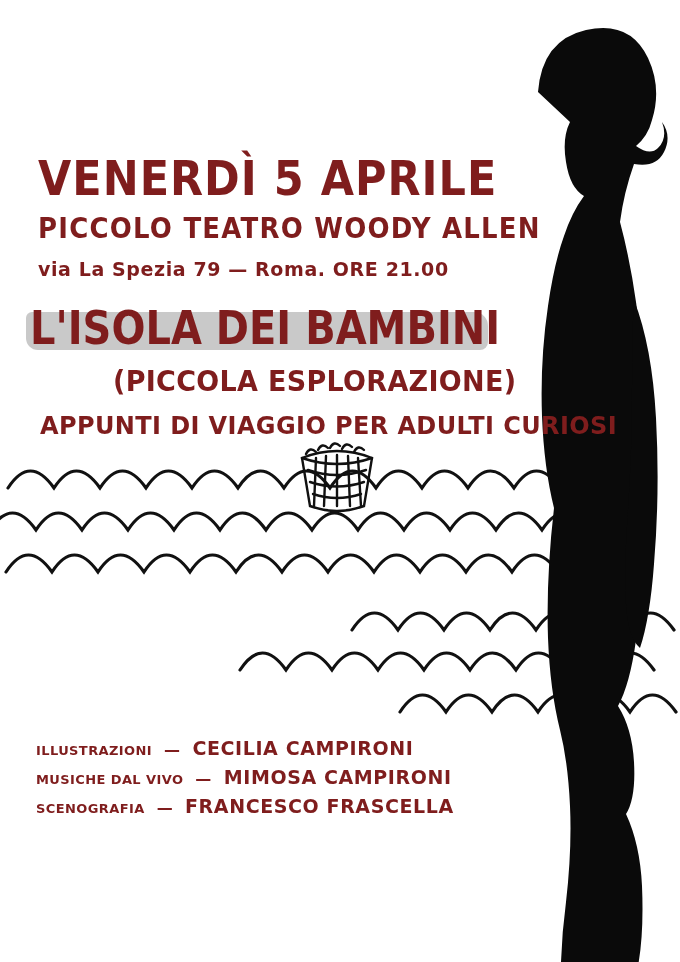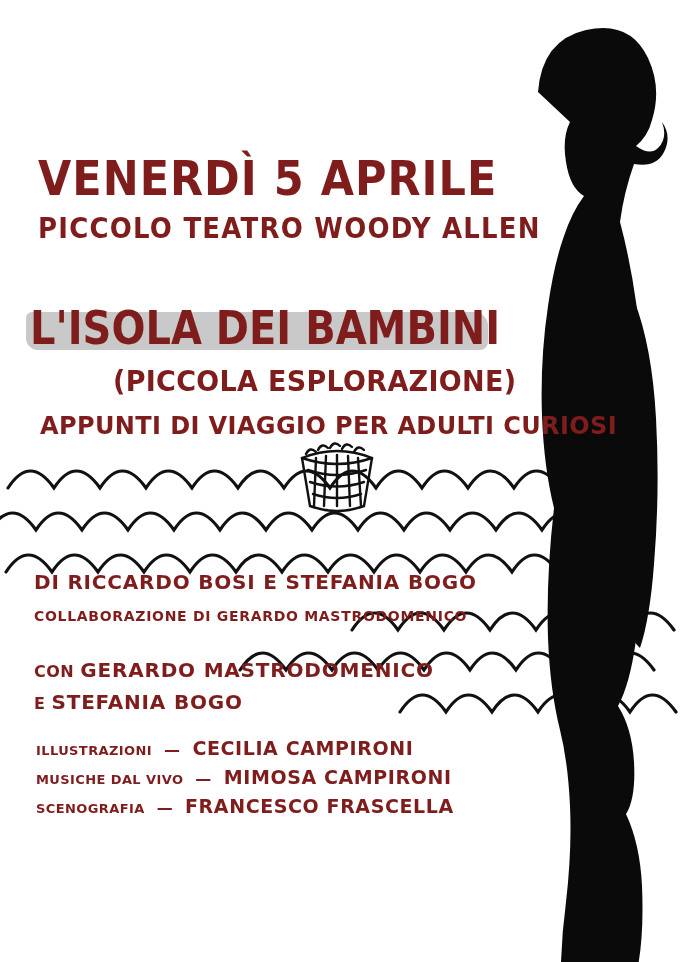--- a/index.html
+++ b/index.html
@@ -252,44 +252,31 @@
       q-12 -10 -14 -44
       q-2 -40 2 -94
       q4 -60 4 -122
       q0 -56 2 -88
       Z"></path>
   </svg>
 
   <div class="block date">
     <div class="line l1">VENERDÌ 5 APRILE</div>
     <div class="line l2">PICCOLO TEATRO WOODY ALLEN</div>
+    <div class="line l3">via La Spezia 79 — Roma. ORE 21.00</div>
   </div>
 
   <div class="block titlewrap">
     <div class="title-hl"></div>
     <div class="line title">L'ISOLA DEI BAMBINI</div>
   </div>
   <div class="block line subtitle">(PICCOLA ESPLORAZIONE)</div>
   <div class="block line tagline">APPUNTI DI VIAGGIO PER ADULTI CURIOSI</div>
 
-  <div class="block credits-a">
-    <div class="line big">DI RICCARDO BOSI E STEFANIA BOGO</div>
-    <div class="line small">COLLABORAZIONE DI GERARDO MASTRODOMENICO</div>
-  </div>
-
-  <div class="block credits-b">
-    <div class="row line">
-      <span>CON</span>
-      <span class="name">GERARDO MASTRODOMENICO</span>
-    </div>
-    <div class="row line">
-      <span>E</span>
-      <span class="name">STEFANIA BOGO</span>
-    </div>
-  </div>
+
 
   <div class="block credits-c">
     <div class="row line">
       <span class="role">ILLUSTRAZIONI</span>
       <span class="dash">—</span>
       <span class="name">CECILIA CAMPIRONI</span>
     </div>
     <div class="row line">
       <span class="role">MUSICHE DAL VIVO</span>
       <span class="dash">—</span>

